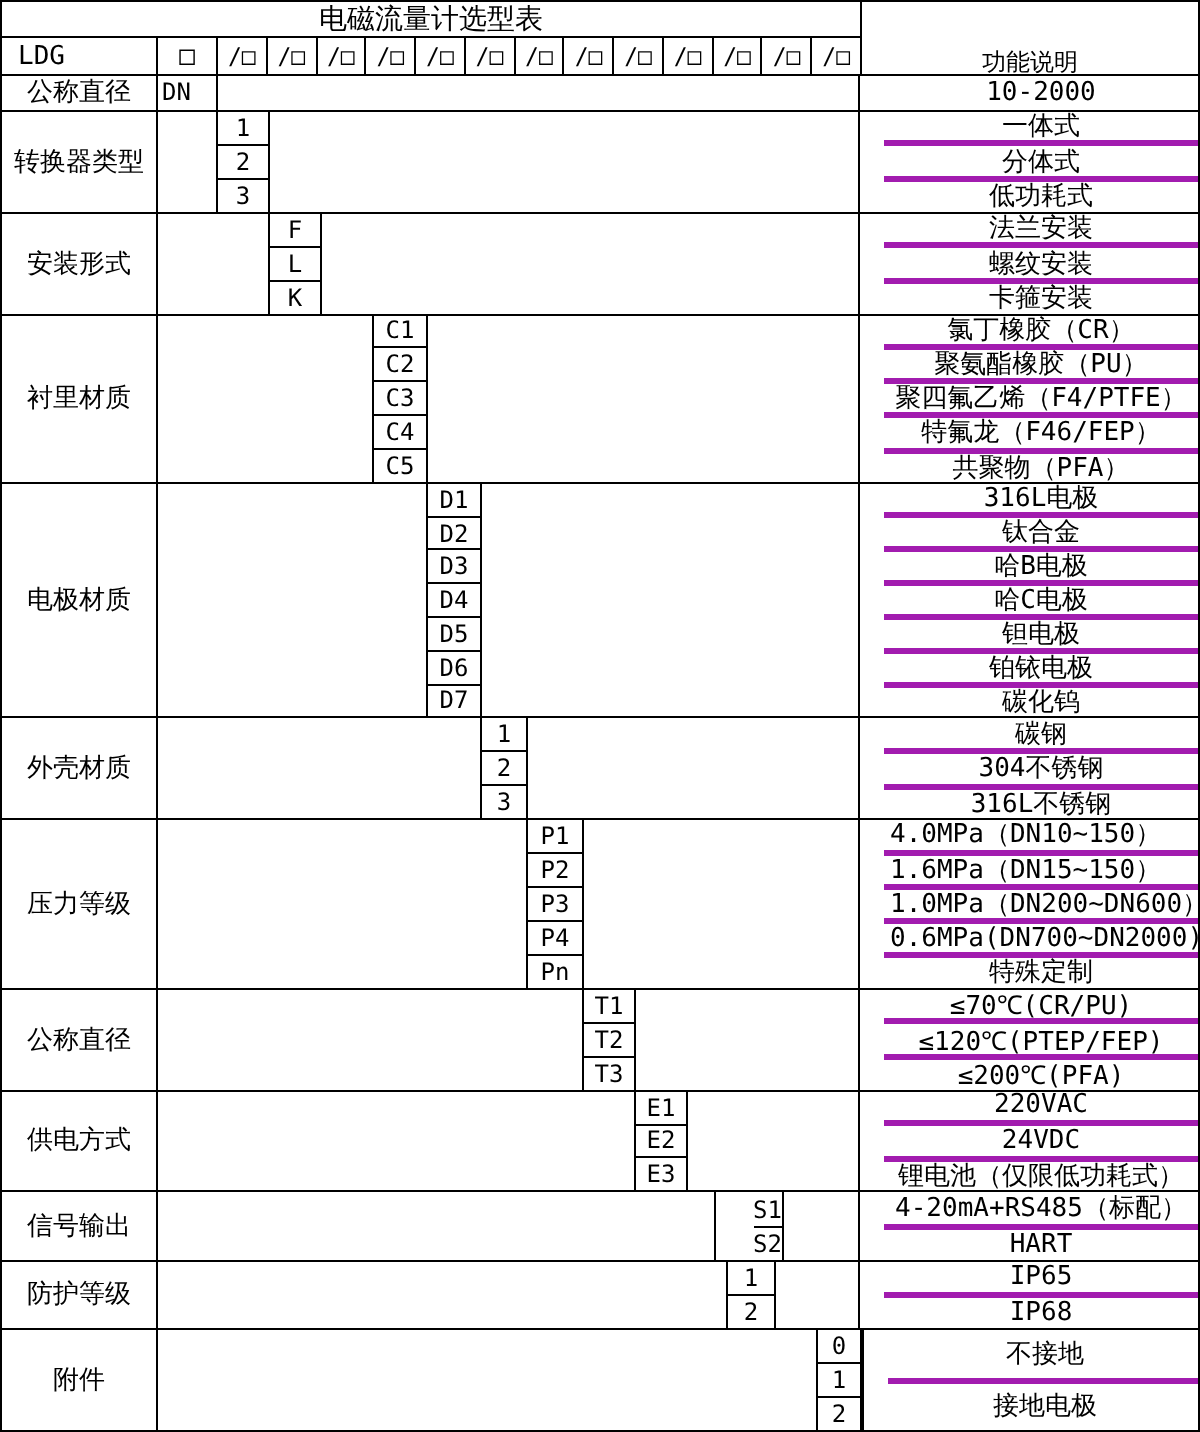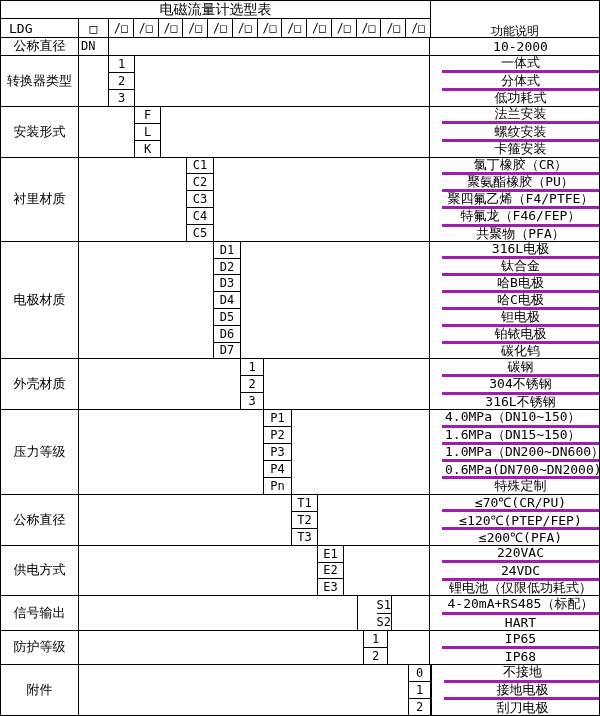--- a/index.html
+++ b/index.html
@@ -245,17 +245,16 @@
         <div class="mergeL" style="width: 330px;"></div>
         <div class="codes" style="width: 22px;">
           <div class="code-cell">0</div>
           <div class="code-cell">1</div>
           <div class="code-cell">2</div>
         </div>
         <div class="mergeR"></div>
         <div class="descs">
           <div class="desc-cell">不接地</div>
           <div class="desc-cell">接地电极</div>
-          <div class="desc-cell">刮刀电极</div>
         </div>
       </div>
     </div>
 </div>
 
 </body></html>

